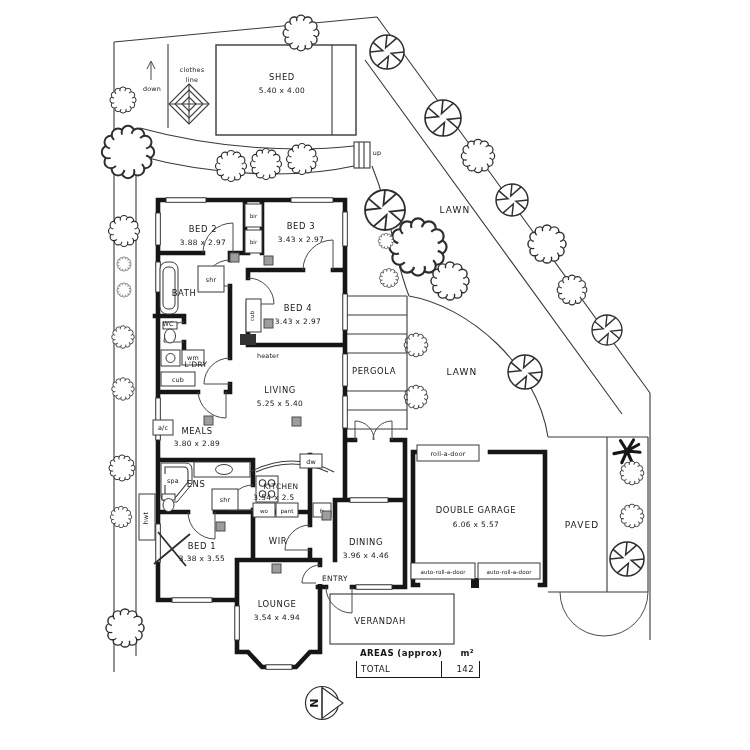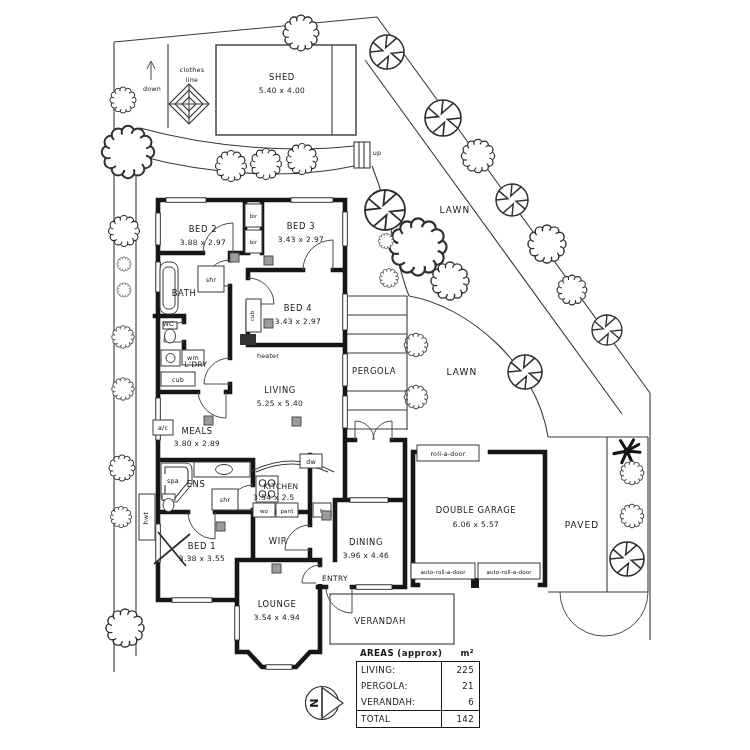--- a/index.html
+++ b/index.html
@@ -334,34 +334,20 @@
     <text style="font-size:11px;font-weight:bold" transform="translate(313,703) rotate(90)" dominant-baseline="central">N</text>
   </g>
 </svg>
 
 
 <div class="areas">
   <div class="areas-head">
     <span>AREAS (approx)</span>
     <span>m²</span>
   </div>
-  <div class="abox">
-    <div class="arow">
-      <span class="alabel">LIVING:</span>
-      <span class="aval">225</span>
-    </div>
-    <div class="arow">
-      <span class="alabel">PERGOLA:</span>
-      <span class="aval">21</span>
-    </div>
-    <div class="arow">
-      <span class="alabel">VERANDAH:</span>
-      <span class="aval">6</span>
-    </div>
-  </div>
   <div class="atotal">
     <div class="arow">
       <span class="alabel">TOTAL</span>
       <span class="aval">142</span>
     </div>
   </div>
 </div>
 </div>
 
 </body></html>

